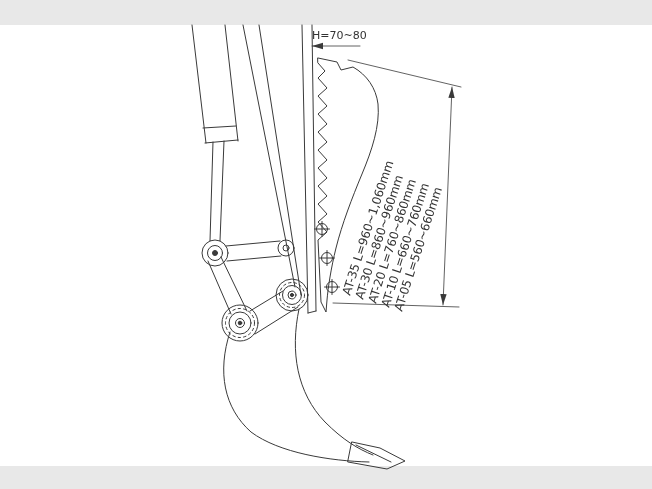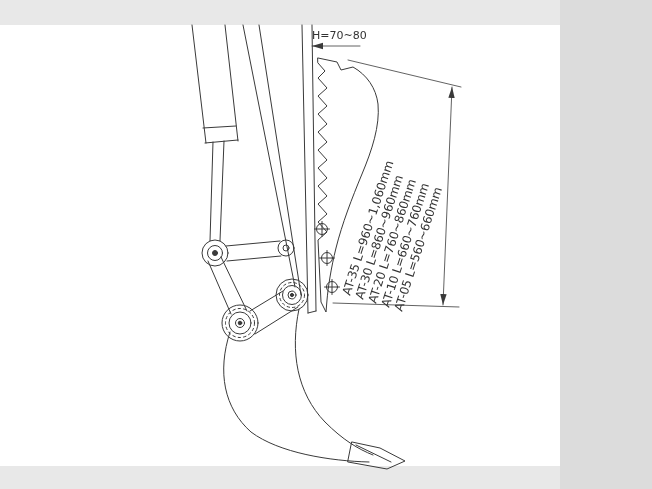--- a/index.html
+++ b/index.html
@@ -1,18 +1,18 @@
 <!DOCTYPE html>
 <html><head>
 <meta charset="utf-8">
 <style>
   html,body{margin:0;padding:0;background:#dcdcdc;}
   .frame{
     position:relative;
-    width:560px;height:489px;
+    width:652px;height:489px;
     overflow:hidden;
     font-family:"DejaVu Sans", "Liberation Sans", sans-serif;
   }
   svg{display:block;}
   .dim-text{
     font-family:"DejaVu Sans", "Liberation Sans", sans-serif;
     fill:#333;
   }
   .size-label{font-size:12px;letter-spacing:-0.2px;}
   .h-label{font-size:11px;}

